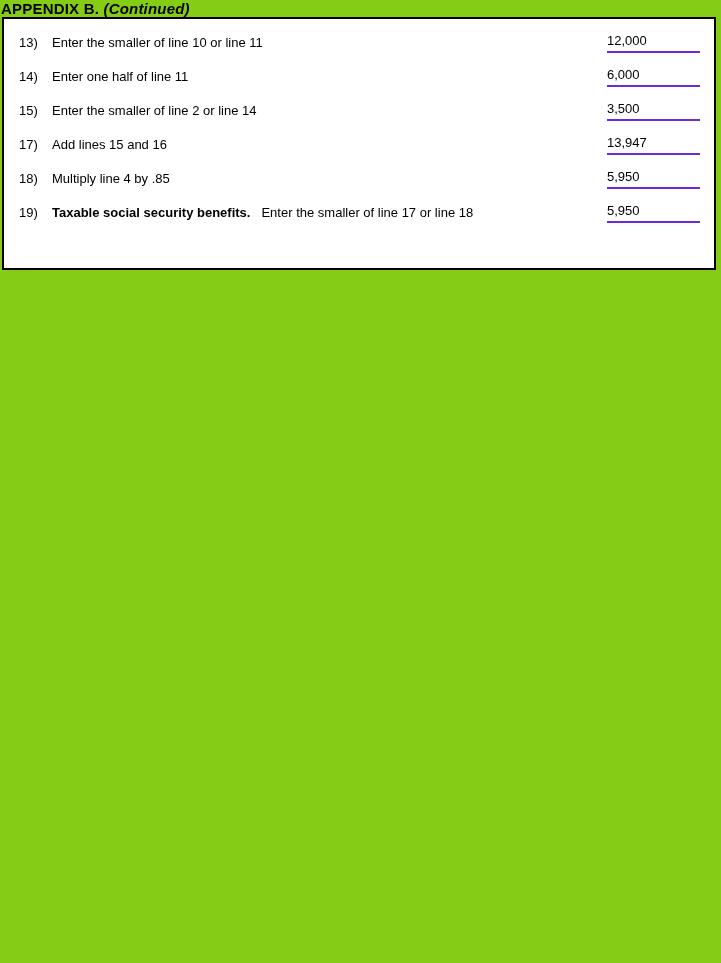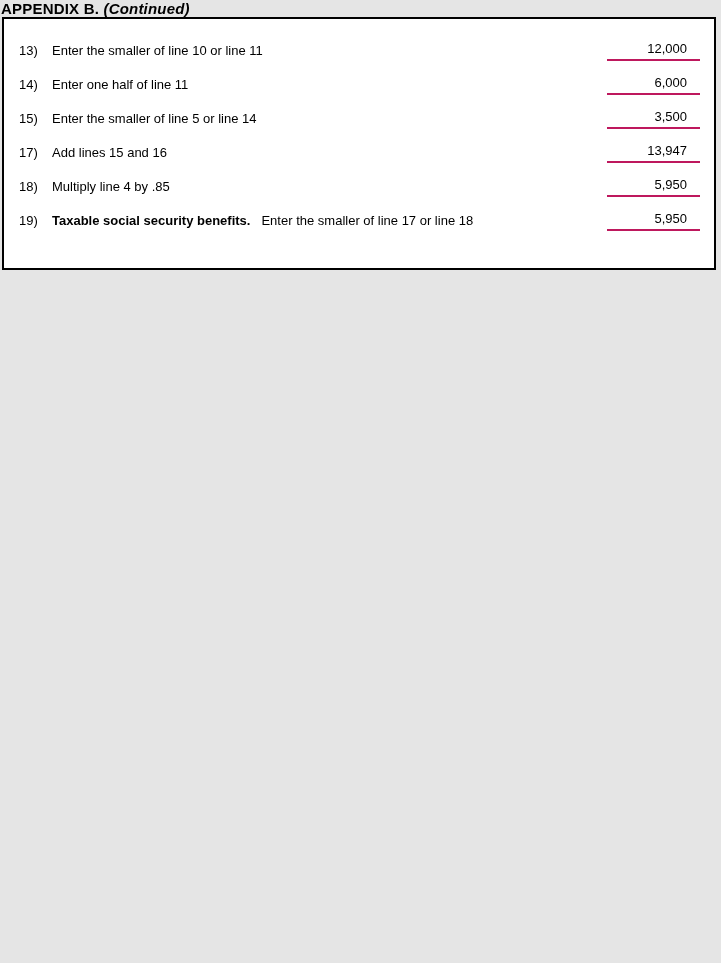--- a/index.html
+++ b/index.html
@@ -10,21 +10,21 @@
     font-family: "Liberation Sans", sans-serif;
     color: #000000;
     position: relative;
     overflow: hidden;
   }
   .page {
     position: absolute;
     top: 0; left: 0;
     width: 721px;
     height: 963px;
-    background: #e5e5e5;
+    background: #84cc16;
   }
   .appendix-header {
     position: absolute;
     top: 0px;
     left: 1px;
     font-size: 15px;
     font-weight: bold;
     letter-spacing: 0.2px;
     white-space: nowrap;
   }
@@ -34,21 +34,21 @@
   .worksheet-box {
     position: absolute;
     top: 17px;
     left: 2px;
     width: 714px;
     height: 253px;
     border: 2px solid #000000;
     background: #ffffff;
   }
   .rows {
-    padding-top: 15px;
+    padding-top: 7px;
   }
   .ws-row {
     display: flex;
     align-items: center;
     height: 34px;
     padding-left: 15px;
     font-size: 13px;
     line-height: 16px;
   }
   .row-num {
@@ -72,22 +72,21 @@
     background-image: radial-gradient(circle, #000000 1.2px, rgba(0,0,0,0) 1.5px);
     background-size: 17px 13px;
     background-position: 8px 8px;
     background-repeat: repeat-x;
     min-width: 20px;
   }
   .value-box {
     flex: none;
     width: 93px;
     margin-right: 14px;
-    border-bottom: 2px solid #be185d;
-    text-align: right;
+    border-bottom: 2px solid #6d28d9;
     padding-right: 13px;
     padding-bottom: 2px;
     font-size: 13px;
     white-space: nowrap;
   }
 </style>
 </head>
 <body>
 
 <div class="page">
@@ -106,21 +105,21 @@
 
       <div class="ws-row">
         <span class="row-num">14)</span>
         <span class="row-desc"><span class="desc-bold"></span><span>Enter one half of line 11</span></span>
         <span class="dot-leader"></span>
         <span class="value-box">6,000</span>
       </div>
 
       <div class="ws-row">
         <span class="row-num">15)</span>
-        <span class="row-desc"><span class="desc-bold"></span><span>Enter the smaller of line 5 or line 14</span></span>
+        <span class="row-desc"><span class="desc-bold"></span><span>Enter the smaller of line 2 or line 14</span></span>
         <span class="dot-leader"></span>
         <span class="value-box">3,500</span>
       </div>
 
 
       <div class="ws-row">
         <span class="row-num">17)</span>
         <span class="row-desc"><span class="desc-bold"></span><span>Add lines 15 and 16</span></span>
         <span class="dot-leader"></span>
         <span class="value-box">13,947</span>

